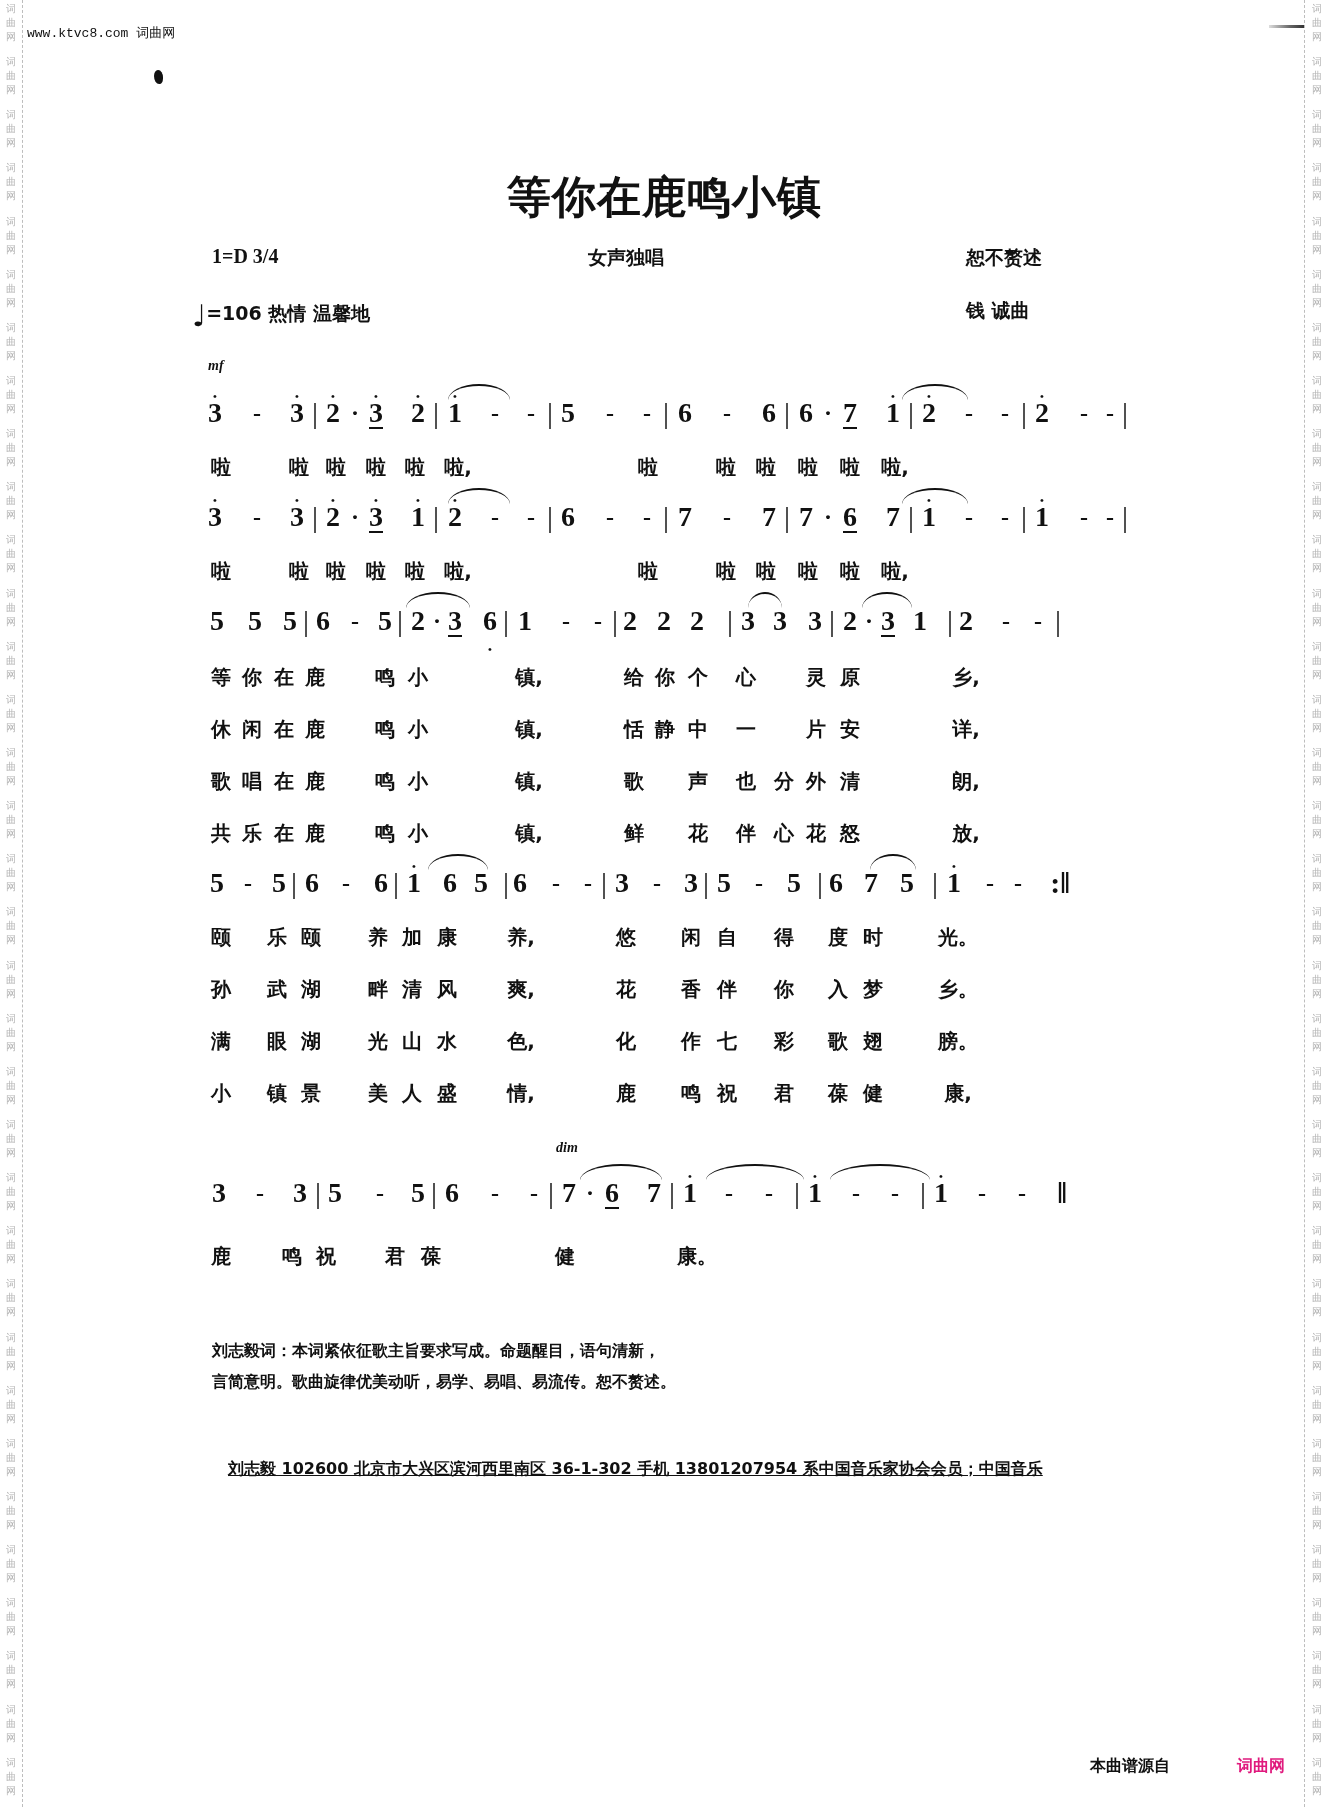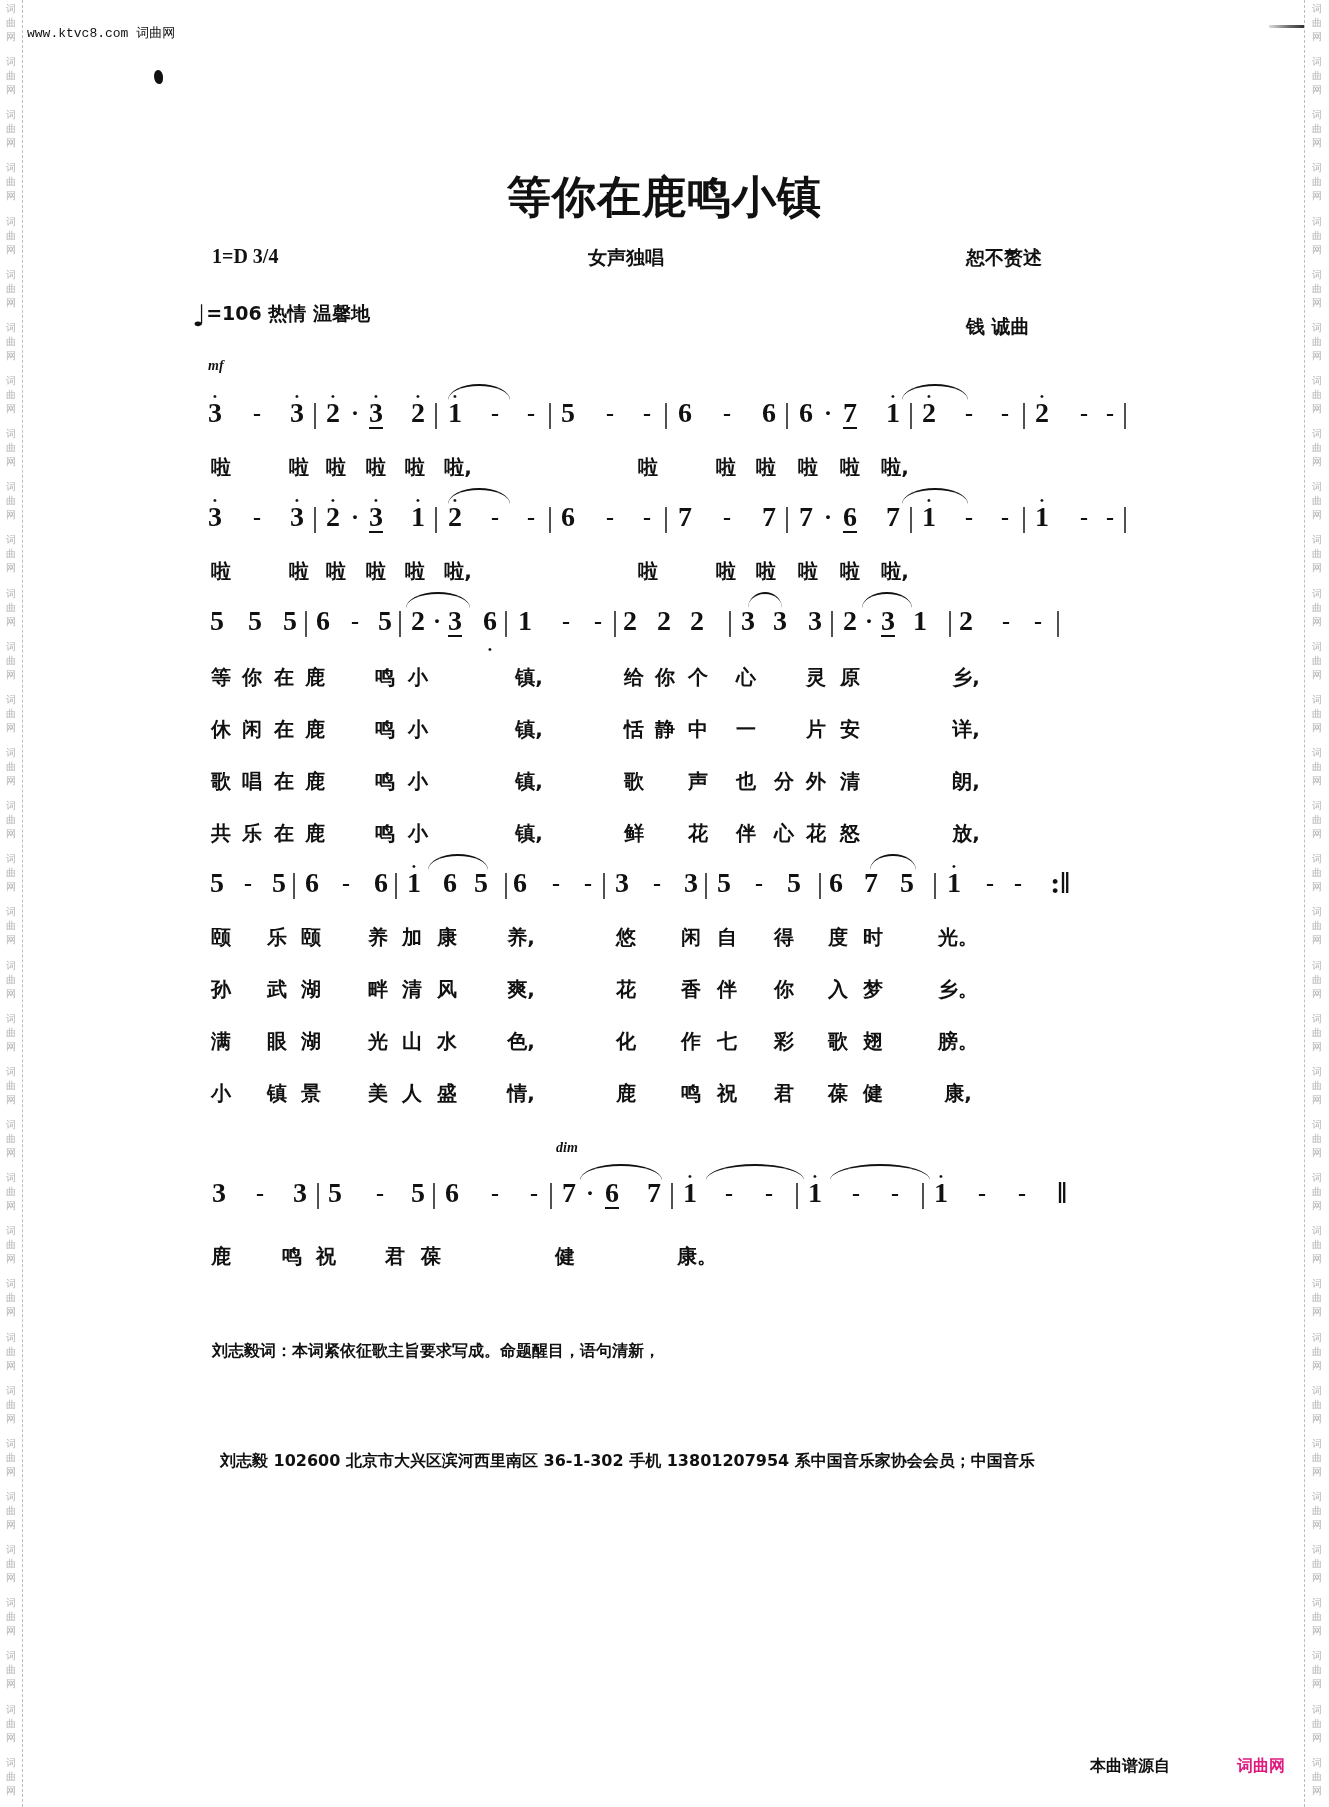--- a/index.html
+++ b/index.html
@@ -25,21 +25,21 @@
               background:linear-gradient(90deg,#ddd,#666 60%,#333); }
 
   .song-title { position:absolute; left:0; width:1329px; top:168px; text-align:center;
                 font-family:"DejaVu Sans",sans-serif; font-weight:bold; font-size:44px; letter-spacing:1px; }
 
   .meta { position:absolute; font-family:"DejaVu Sans",sans-serif; font-weight:bold; font-size:19px; }
   .meta.key { left:212px; top:245px; font-family:"Liberation Serif",serif; font-size:20px; }
   .meta.voice { left:588px; top:245px; }
   .meta.lyricist { left:966px; top:245px; }
   .meta.tempo { left:192px; top:298px; }
-  .meta.composer { left:966px; top:298px;margin-top:16px; }
+  .meta.composer { left:966px; top:298px; }
   .note-glyph { font-family:"DejaVu Sans",sans-serif; font-size:30px; font-weight:normal; vertical-align:-6px; }
 
   .dyn { position:absolute; font-style:italic; font-weight:bold; font-size:14px;
          font-family:"Liberation Serif",serif; }
 
   
   .n-line { position:absolute; left:0; width:1329px; height:44px; }
   .tok { position:absolute; top:0; font-family:"Liberation Serif",serif; font-weight:bold;
          font-size:28px; line-height:34px; transform:translateX(-50%); white-space:nowrap; }
   .tok.dash { font-size:24px; }
@@ -55,21 +55,21 @@
 
   .lyric-line { position:absolute; left:0; width:1329px; height:26px; }
   .ly { position:absolute; top:0; transform:translateX(-50%); font-family:"DejaVu Sans",sans-serif;
         font-weight:bold; font-size:20px; line-height:26px; white-space:nowrap; }
 
   .notes-block { position:absolute; left:212px; width:880px; font-family:"DejaVu Sans",sans-serif;
                  font-weight:bold; font-size:16px; line-height:31px; }
   .notes-block p { margin:0; }
   .bio-block { position:absolute; left:212px; width:880px; font-family:"DejaVu Sans",sans-serif;
                font-weight:bold; font-size:16px; line-height:24px; }
-  .bio-block p { margin:8px; }
+  .bio-block p { margin:16px;text-decoration:underline; }
 
   .footer-source { position:absolute; left:1090px; top:1756px; font-family:"DejaVu Sans",sans-serif;
                    font-weight:bold; font-size:16px; color:#111; }
   .footer-brand { position:absolute; left:1237px; top:1756px; font-family:"DejaVu Sans",sans-serif;
                   font-weight:bold; font-size:16px; }
 </style>
 </head>
 <body>
 
 <div class="side-strip left" id="strip-left">
@@ -784,20 +784,21 @@
       <span class="ly" style="left: 326px;">祝</span>
       <span class="ly" style="left: 395px;">君</span>
       <span class="ly" style="left: 431px;">葆</span>
       <span class="ly" style="left: 565px;">健</span>
       <span class="ly" style="left: 697px;">康。</span>
     </div>
   </div>
 
 <div class="notes-block" style="top:1335px;">
   <p>刘志毅词：本词紧依征歌主旨要求写成。命题醒目，语句清新，</p>
+  <p>言简意明。歌曲旋律优美动听，易学、易唱、易流传。恕不赘述。</p>
 </div>
 
 <div class="bio-block" style="top:1441px;">
   <p>刘志毅 102600 北京市大兴区滨河西里南区 36-1-302 手机 13801207954 系中国音乐家协会会员；中国音乐</p>
 </div>
 
 <div class="footer-source">本曲谱源自</div>
 <a class="footer-brand" style="color:#e0197d">词曲网</a>
 
 </body></html>

